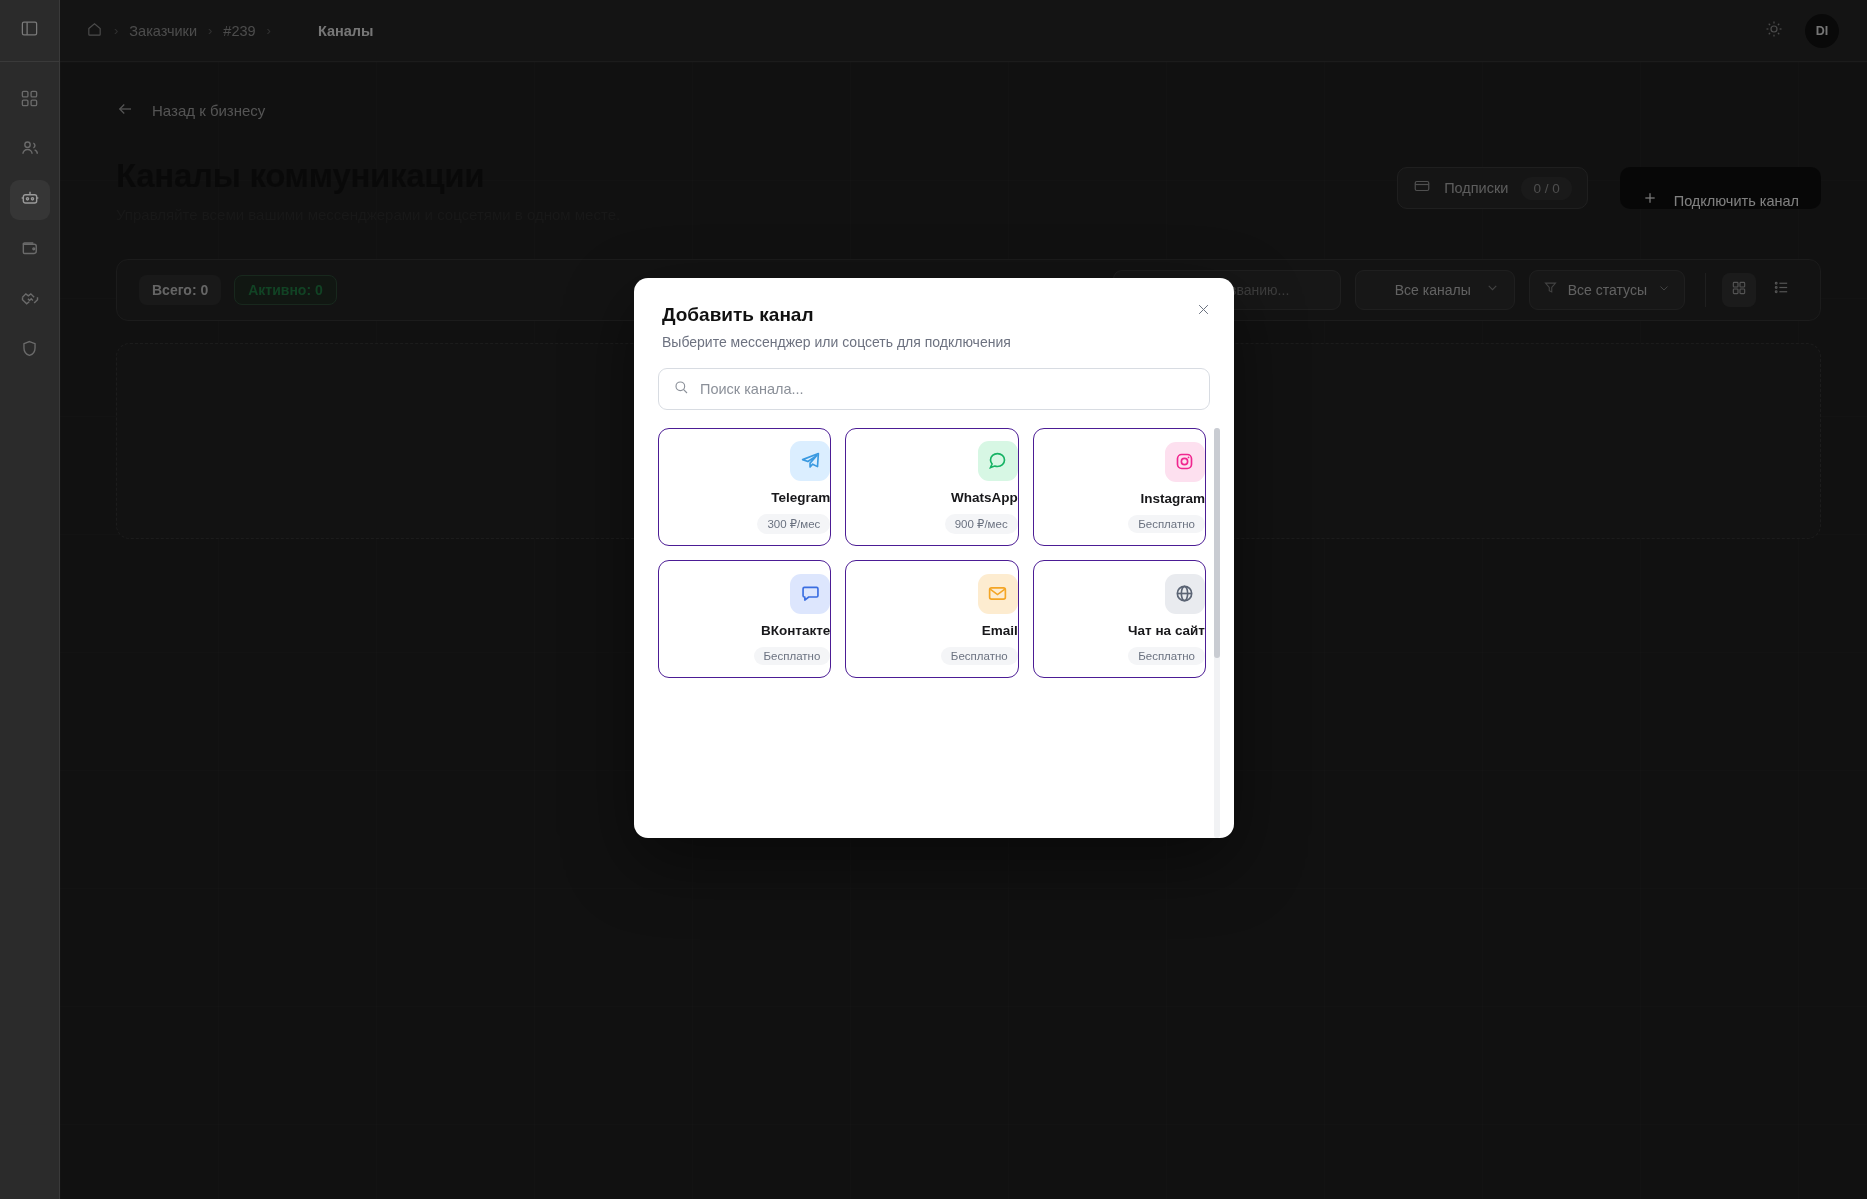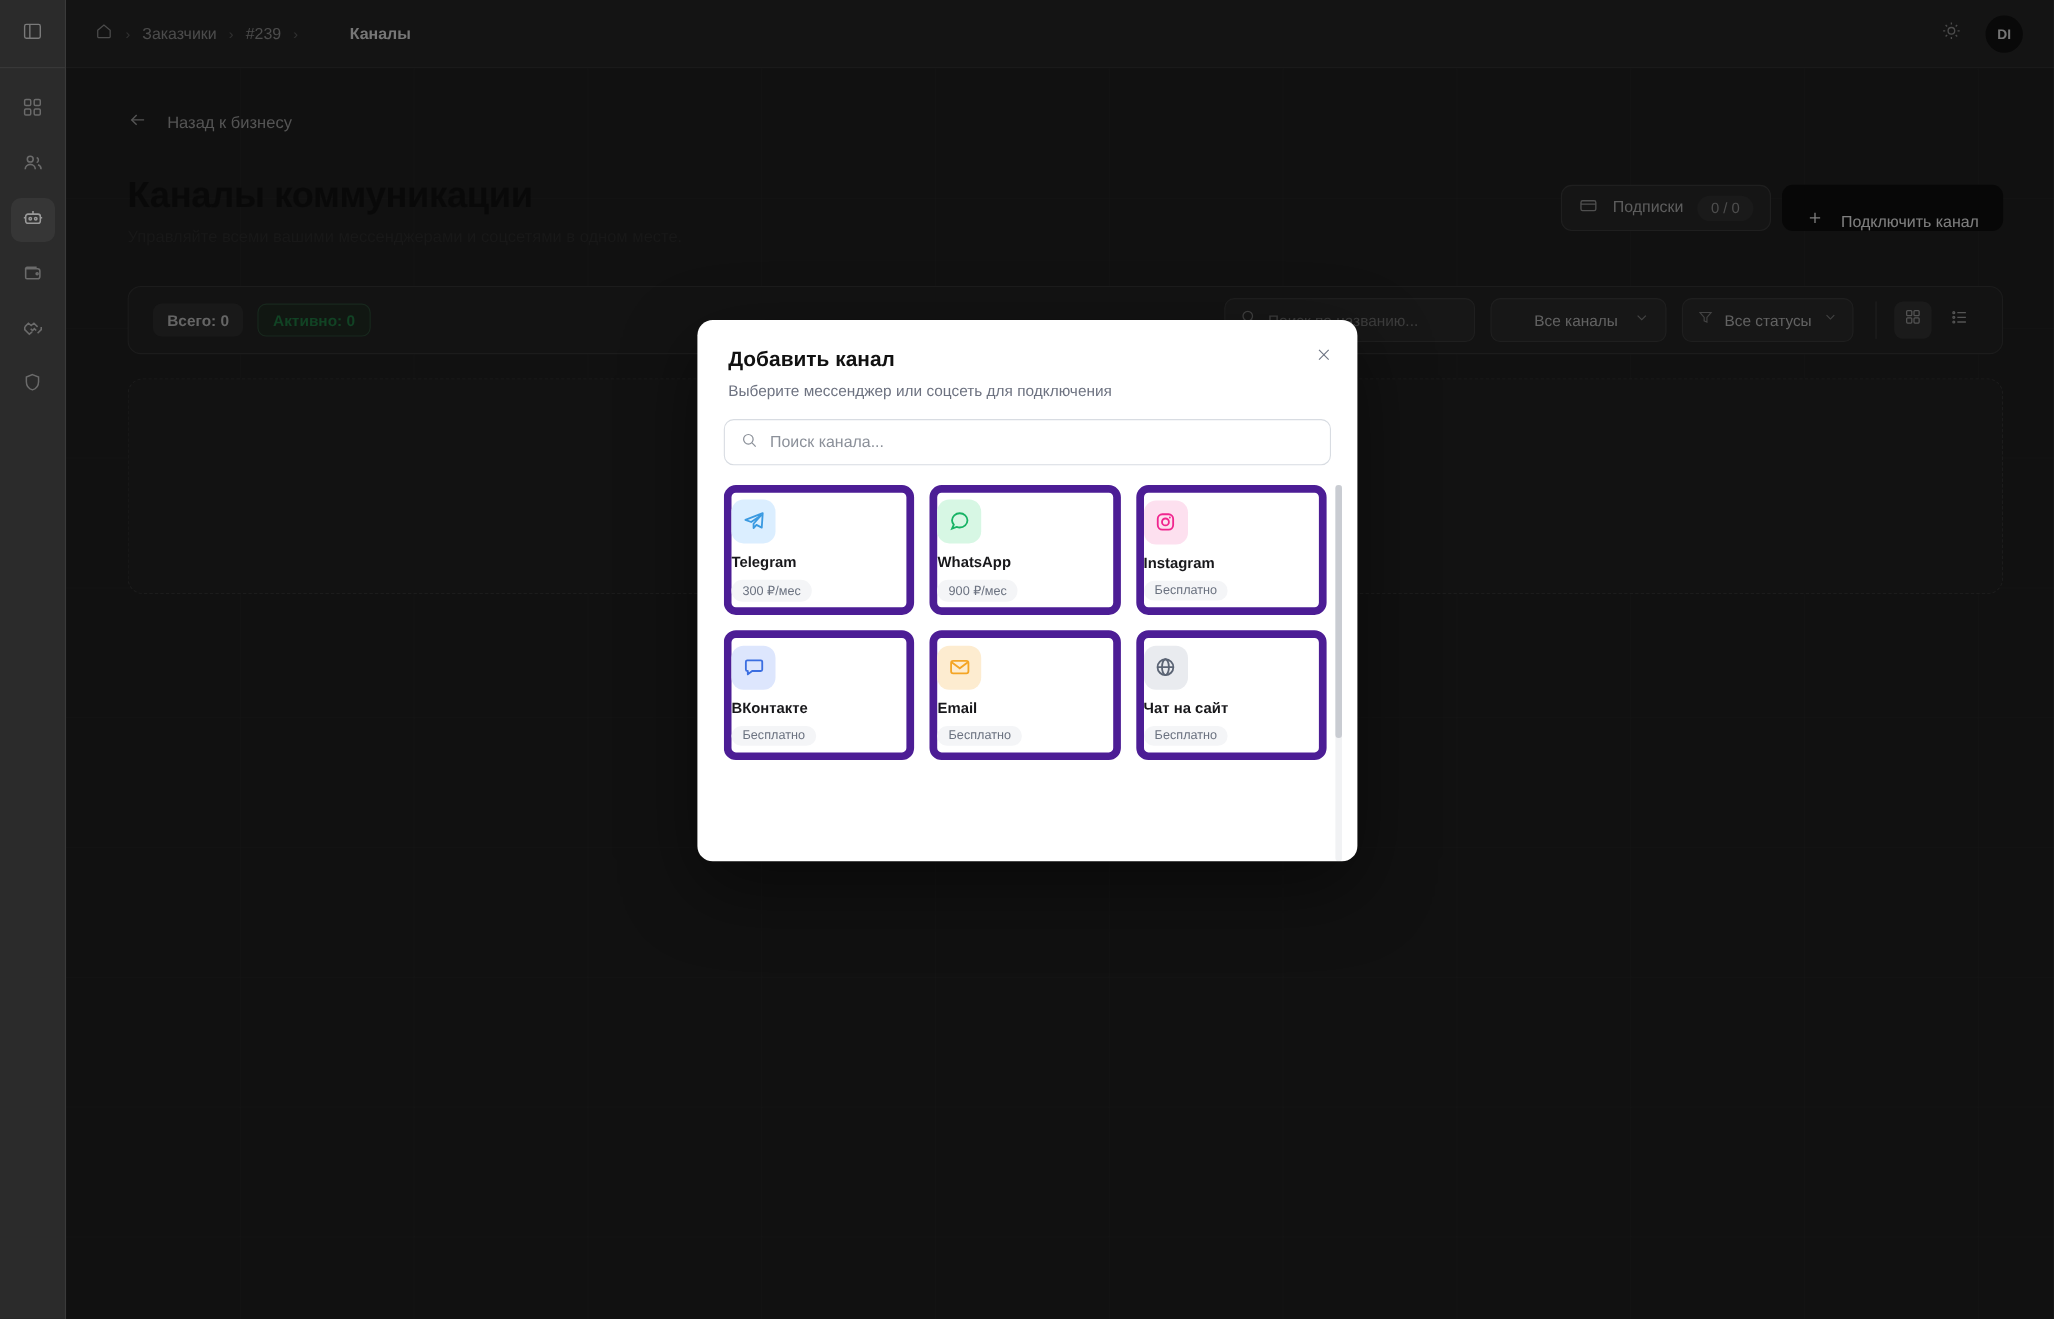--- a/index.html
+++ b/index.html
@@ -63,21 +63,21 @@
   .inner { padding: 38px 46px 0 56px; }
 
   .back { display: inline-flex; align-items: center; gap: 18px; cursor: pointer; margin-bottom: 36px; }
   .back svg { stroke: #9a9a9a; fill: none; stroke-width: 1.7; }
   .back span { color: #9a9a9a; font-size: 15px; }
 
   .head-row { display: flex; align-items: flex-start; justify-content: space-between; }
   h1.title { font-size: 33px; font-weight: 800; color: #121212; letter-spacing: -.3px; line-height: 1.15; }
   .subtitle { margin-top: 11px; font-size: 15px; color: #2c2c2c; }
 
-  .head-actions { display: flex; align-items: center; gap: 10px; margin-top: 10px; }
+  .head-actions { display: flex; align-items: center; gap: 32px; margin-top: 10px; }
   .btn-sub {
     display: flex; align-items: center; gap: 13px;
     height: 42px; padding: 0 15px; border-radius: 10px;
     background: #272727; border: 1px solid #3a3a3a; cursor: pointer;
   }
   .btn-sub svg { stroke: #909090; fill: none; stroke-width: 1.6; }
   .btn-sub .lbl { font-size: 14.5px; color: #a9a9a9; }
   .badge-count {
     font-size: 13.5px; color: #8d8d8d; background: #303030;
     border-radius: 20px; padding: 4px 12px;
@@ -131,21 +131,21 @@
   .empty-panel {
     margin-top: 22px; height: 196px; border-radius: 14px;
     border: 1px dashed #343434; background: #212121;
   }
 
   
   .overlay {
     position: absolute; inset: 0; background: rgba(0,0,0,.45); z-index: 40;
   }
   .modal {
-    position: absolute; left: 634px; top: 291px; width: 600px; height: 492px;
+    position: absolute; left: 634px; top: 278px; width: 600px; height: 560px;
     background: #fff; border-radius: 14px; z-index: 50;
     box-shadow: 0 24px 70px rgba(0,0,0,.45);
     display: flex; flex-direction: column; overflow: hidden;
   }
   .m-head { padding: 26px 28px 0 28px; position: relative; }
   .m-title { font-size: 19px; font-weight: 700; color: #111; }
   .m-sub { margin-top: 8px; font-size: 14px; color: #6d7280; }
   .m-close {
     position: absolute; right: 18px; top: 18px; width: 26px; height: 26px;
     display: flex; align-items: center; justify-content: center; cursor: pointer;
@@ -161,22 +161,22 @@
   .m-search .ph { font-size: 14.5px; color: #8b9099; }
 
   .m-body {
     margin: 18px 14px 0 24px; flex: 1; overflow: hidden; position: relative;
     padding-right: 14px;
   }
   .grid {
     display: grid; grid-template-columns: repeat(3, 1fr); gap: 14px;
   }
   .card {
-    background: #fff; border: 7px solid #4c1d95; border-radius: 11px;
-    height: 118px; display: flex; flex-direction: column; align-items: flex-start;
+    background: #fff; border: 1px solid #4c1d95; border-radius: 11px;
+    height: 118px; display: flex; flex-direction: column; align-items: flex-end;
     justify-content: center; gap: 9px; cursor: pointer;
   }
   .card .ico {
     width: 40px; height: 40px; border-radius: 11px;
     display: flex; align-items: center; justify-content: center;
   }
   .card .ico svg { fill: none; stroke-width: 1.9; }
   .card .nm { font-size: 13.5px; font-weight: 700; color: #18181b; }
   .card .pr { font-size: 11.5px; color: #6b7280; background: #f4f5f7; border-radius: 20px; padding: 3px 10px; }
 

